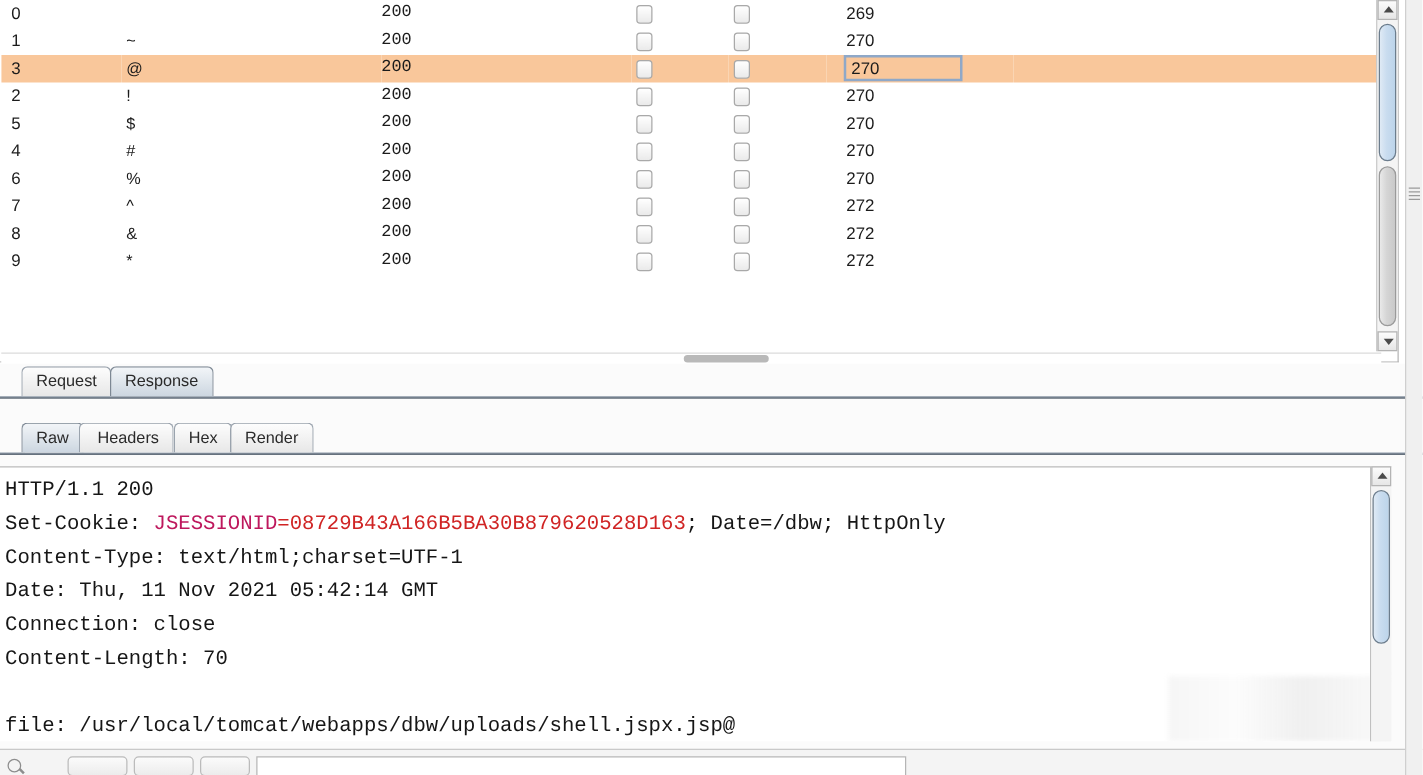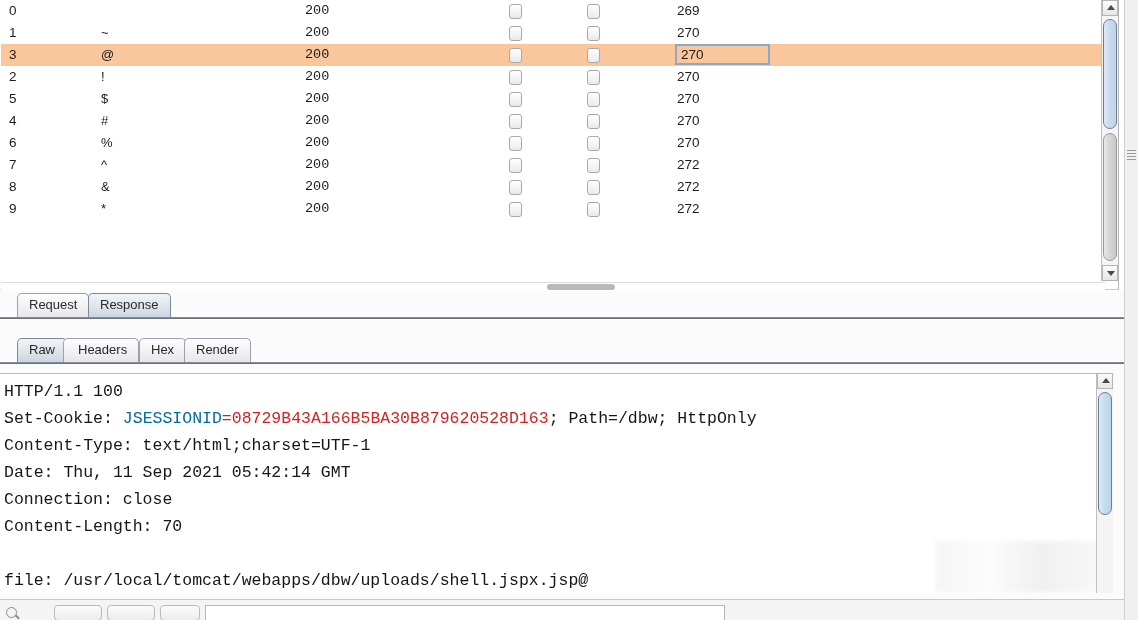--- a/index.html
+++ b/index.html
@@ -121,21 +121,21 @@
     position:absolute;left:0;top:82px;width:1113px;height:220px;
     background:#fff;border-top:1px solid #bbb;box-sizing:border-box;
     overflow:hidden;
   }
   pre.raw{
     margin:0;padding:4px 0 0 4px;
     font-family:"Liberation Mono","DejaVu Sans Mono",monospace;
     font-size:16.5px;line-height:27px;color:#161616;
     white-space:pre;letter-spacing:0px;
   }
-  .k-cookie{color:#0369a1;}
+  .k-cookie{color:#be185d;}
   .v-cookie{color:#d02424;}
 
   
   #blur-patch{
     position:absolute;right:0;bottom:0;width:178px;height:52px;
     background:
       linear-gradient(90deg,rgba(245,245,245,.95),rgba(252,252,252,.95) 30%,rgba(238,238,238,.9) 60%,rgba(250,250,250,.95));
     filter:blur(2px);
   }
 
@@ -319,24 +319,24 @@
 
   <div class="tabstrip" id="tabstrip-view">
     <div class="baseline"></div>
     <div class="tab active" style="left:17px;">Raw</div>
     <div class="tab" style="left:63px;padding-left:14px;">Headers</div>
     <div class="tab" style="left:139px;text-align:right;">Hex</div>
     <div class="tab" style="left:184px;">Render</div>
   </div>
 
   <div id="response-body">
-    <pre class="raw"><span>HTTP/1.1 100</span>
-<span>Set-Cookie: </span><span class="k-cookie">JSESSIONID</span><span class="v-cookie">=</span><span class="v-cookie">08729B43A166B5BA30B879620528D163</span><span>; Path=/dbw; HttpOnly</span>
+    <pre class="raw"><span>HTTP/1.1 200</span>
+<span>Set-Cookie: </span><span class="k-cookie">JSESSIONID</span><span class="v-cookie">=</span><span class="v-cookie">08729B43A166B5BA30B879620528D163</span><span>; Date=/dbw; HttpOnly</span>
 <span>Content-Type: text/html;charset=UTF-1</span>
-<span>Date: Thu, 11 Sep 2021 05:42:14 GMT</span>
+<span>Date: Thu, 11 Nov 2021 05:42:14 GMT</span>
 <span>Connection: close</span>
 <span>Content-Length: 70</span>
 
 <span>file: /usr/local/tomcat/webapps/dbw/uploads/shell.jspx.jsp@</span></pre>
     <div id="blur-patch"></div>
   </div>
 
   <div class="vscroll" style="right:25px;top:82px;height:220px;">
     <div class="vs-track" style="top:16px;bottom:0;"></div>
     <div class="vs-btn up" style="top:0;">

